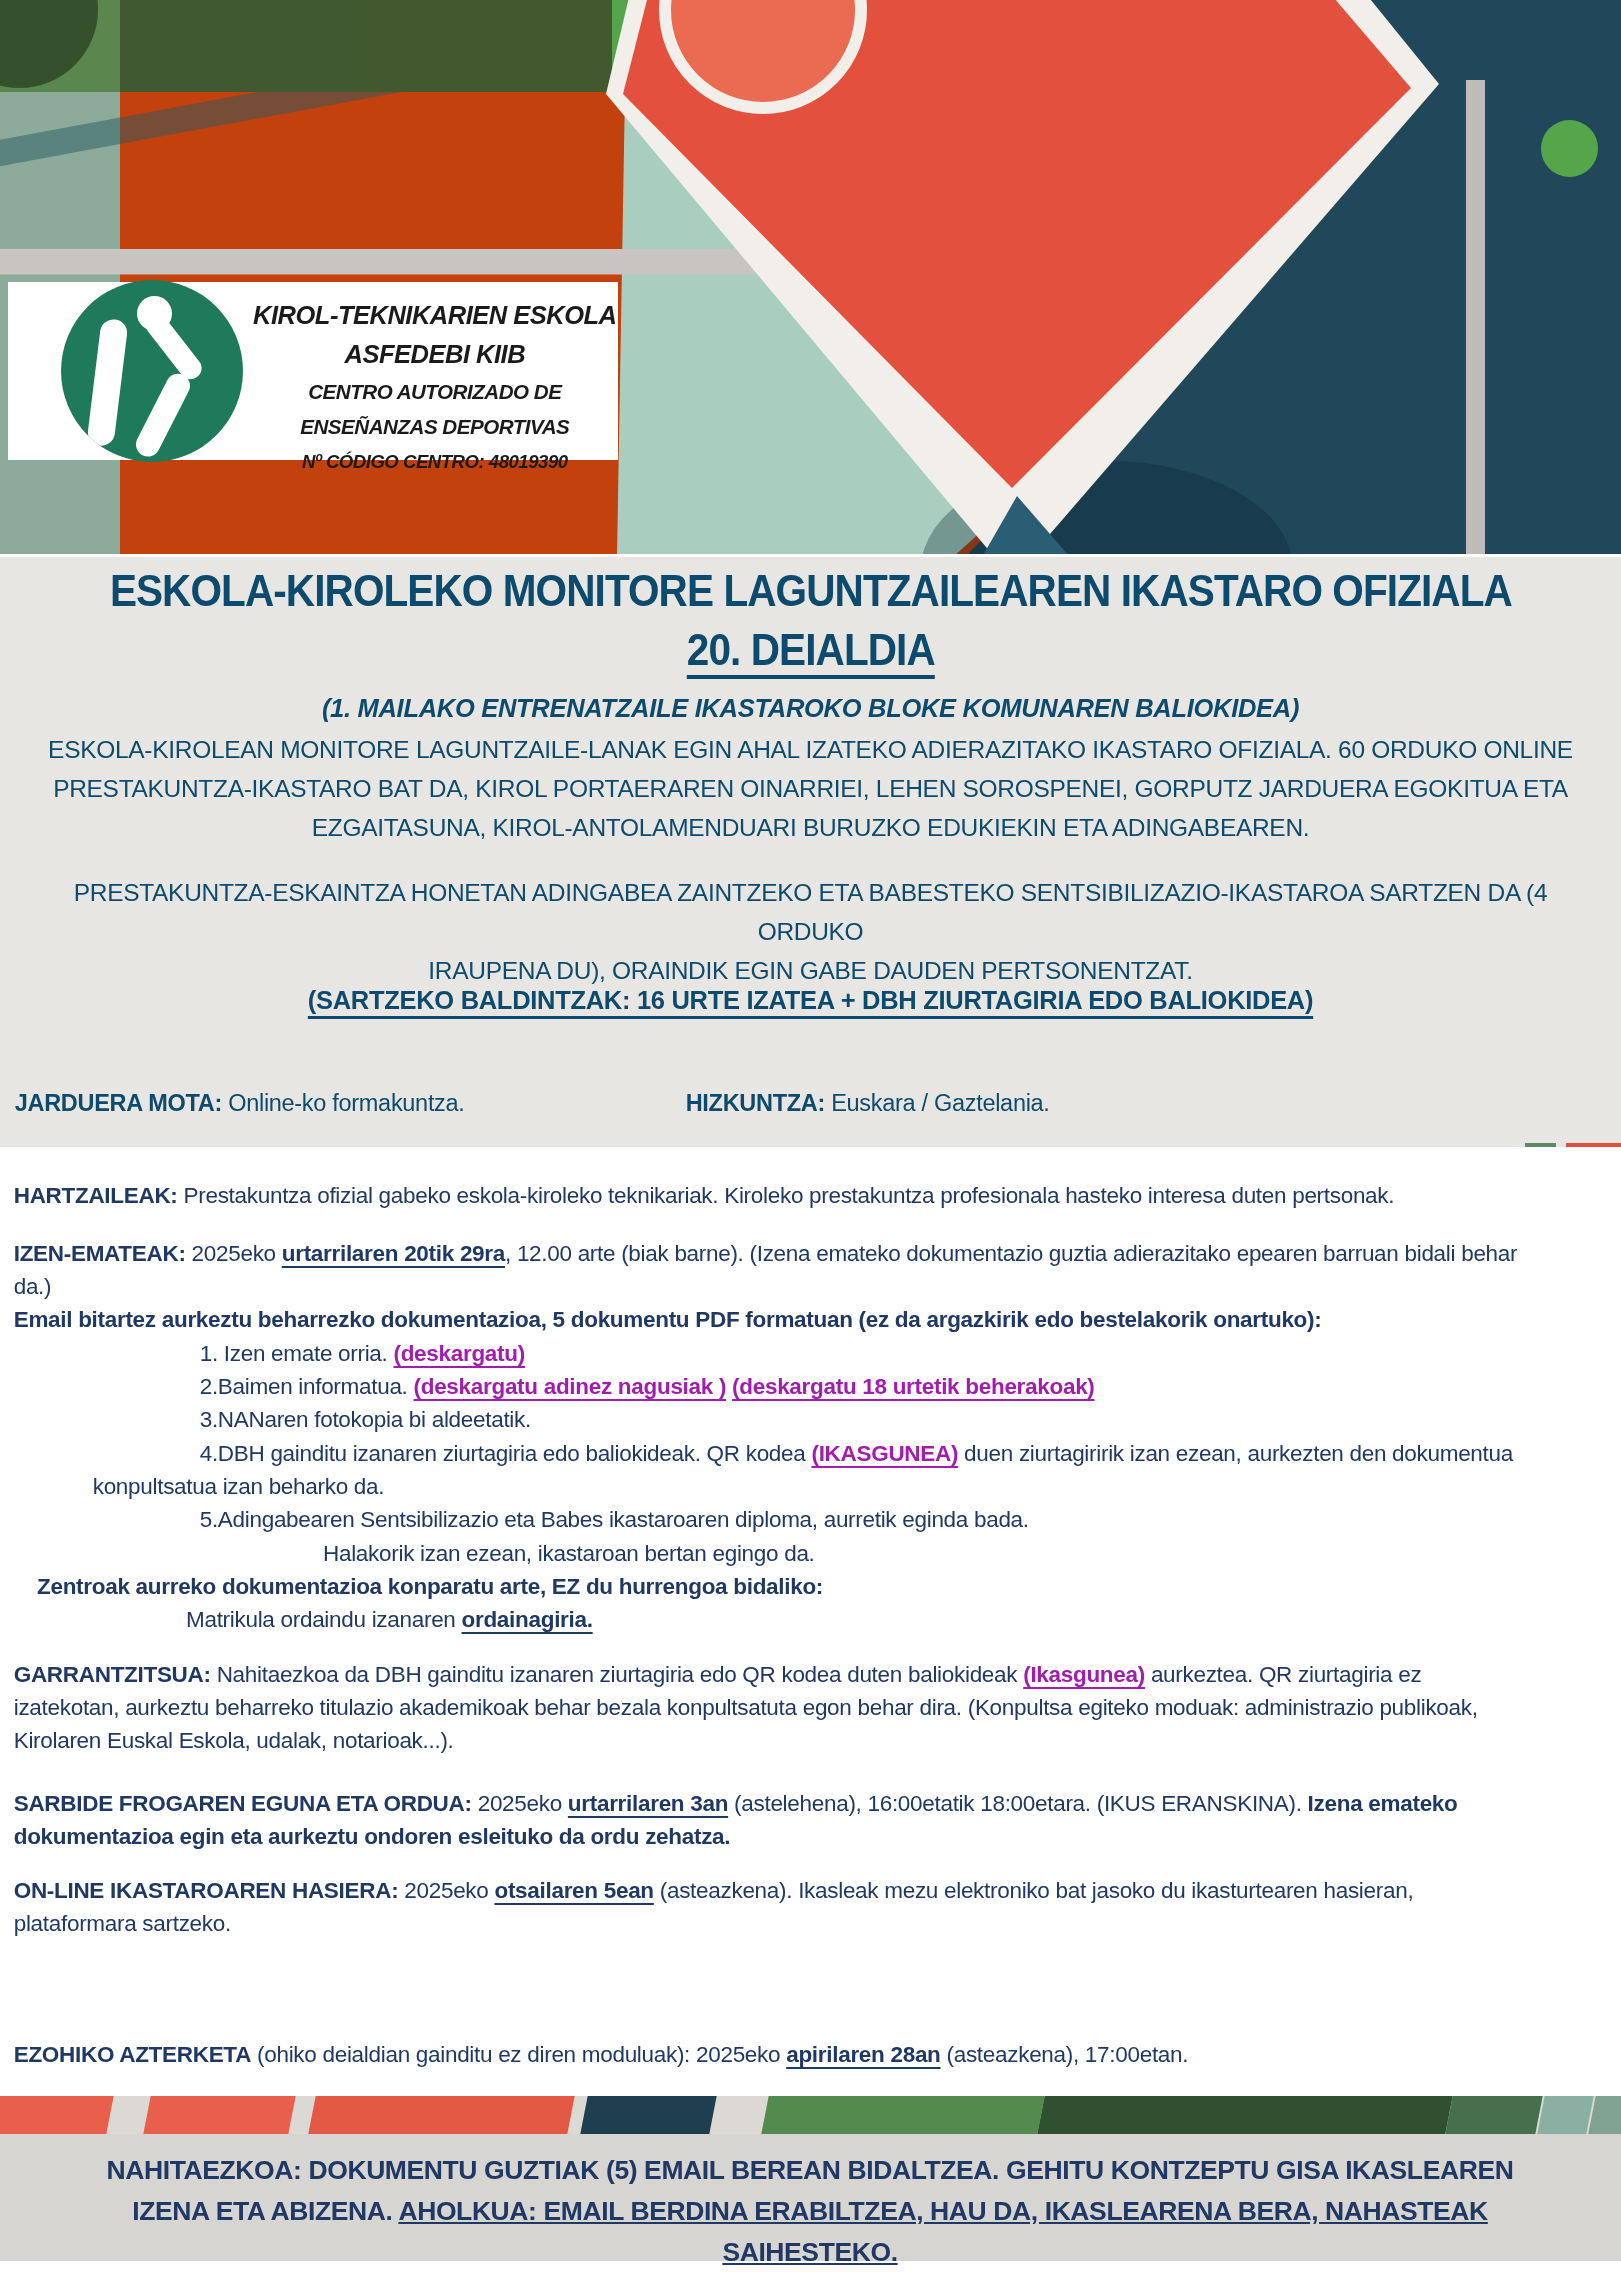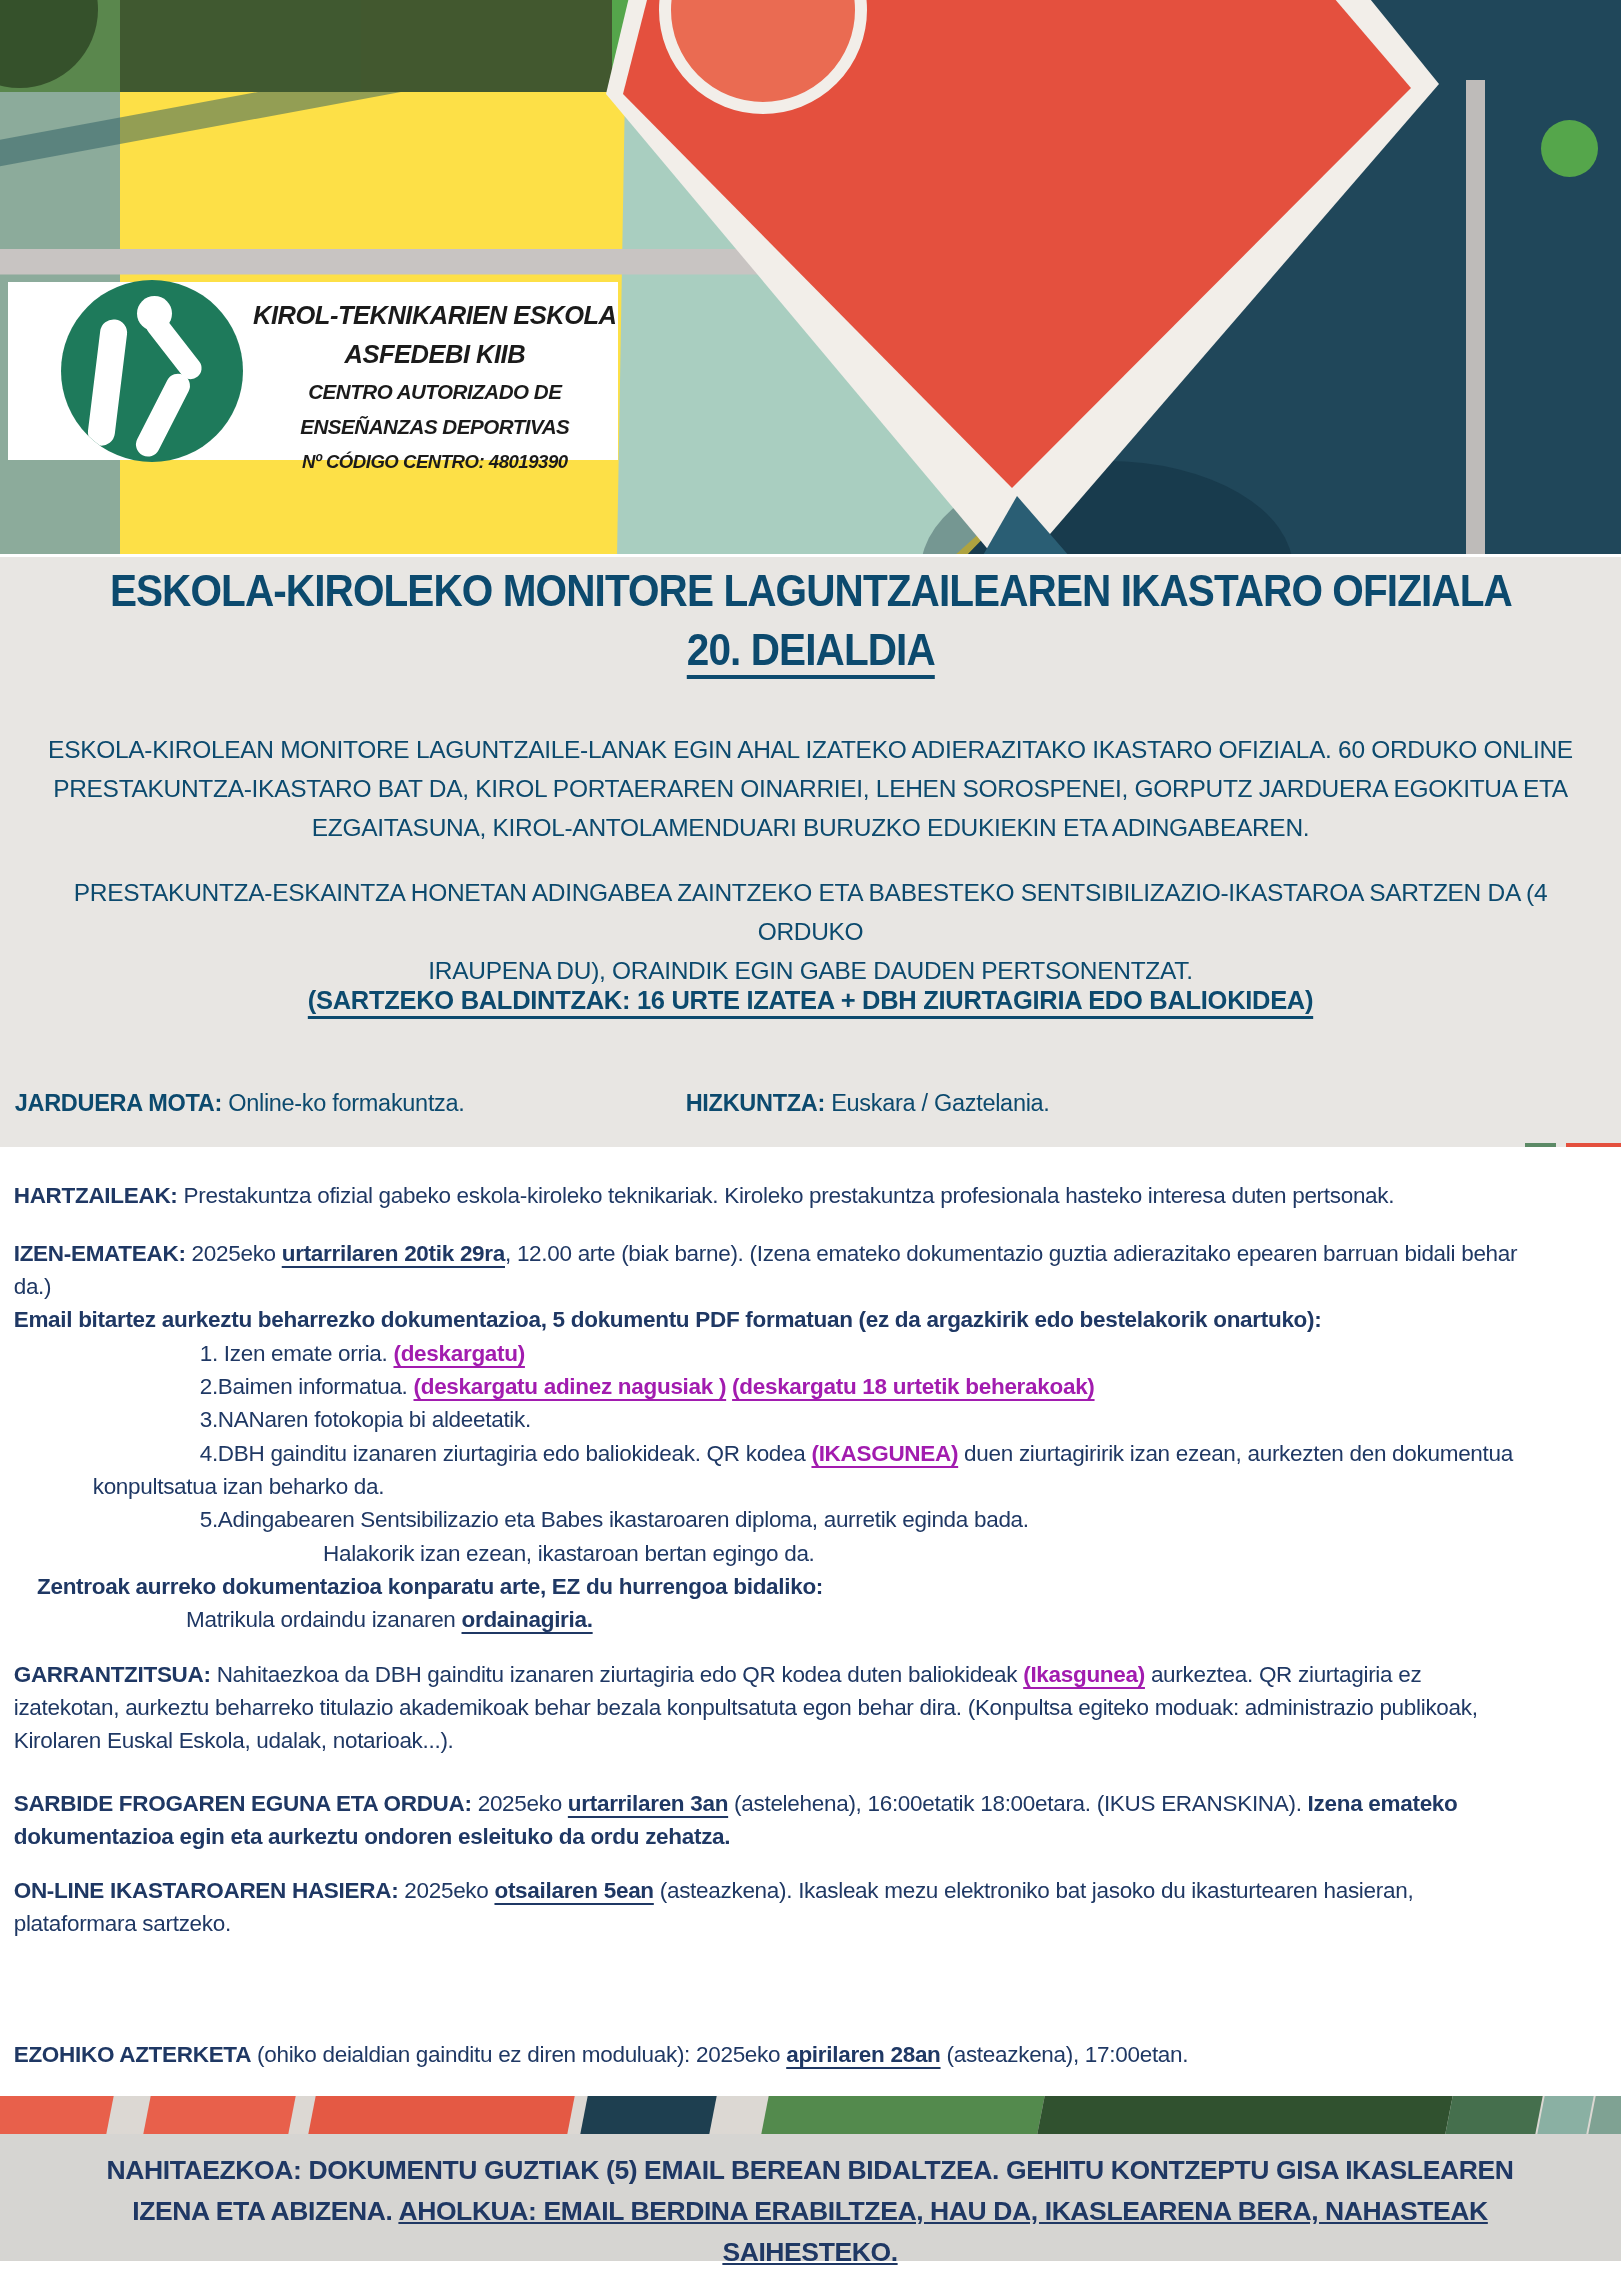--- a/index.html
+++ b/index.html
@@ -1,21 +1,21 @@
 <!DOCTYPE html>
 <html><head>
 <meta charset="utf-8">
 <style>
   html,body{margin:0;padding:0;background:#ffffff;}
   body{font-family:"Liberation Sans", sans-serif;}
   #page{position:relative;width:1621px;height:2293px;background:#ffffff;overflow:hidden;}
   .abs{position:absolute;}
 
   
-  #header-art{position:absolute;left:0;top:0;width:1621px;height:554px;background:#fde047;overflow:hidden;}
+  #header-art{position:absolute;left:0;top:0;width:1621px;height:554px;background:#c2410c;overflow:hidden;}
   .col-light{left:0;top:90px;width:120px;height:467px;background:#8CAB9B;}
   .diag-band{left:-39px;top:147px;width:745px;height:25.5px;background:rgba(42,92,97,.5);transform:rotate(-10.5deg);transform-origin:left top;}
   .green1{left:0;top:0;width:120px;height:92px;background:#5A874D;}
   .green1-arc{left:-59px;top:-69px;width:157px;height:157px;border-radius:50%;background:#35512B;}
   .green2{left:120px;top:0;width:241px;height:92px;background:#405930;}
   .green3{left:361px;top:0;width:257px;height:92px;background:#42582F;}
   .green-sliver{left:612px;top:0;width:43px;height:92px;background:#55A64B;clip-path:polygon(0 0,100% 0,10% 100%,0 100%);}
   .mint{left:0;top:0;width:1621px;height:557px;background:#A9CEC0;clip-path:polygon(625px 90px,1025px 492px,953px 557px,617px 557px);}
   .gray-hstripe{left:0;top:249px;width:784px;height:25.5px;background:#C8C4C2;clip-path:polygon(0 0,759px 0,784px 100%,0 100%);}
   .teal{left:0;top:0;width:1621px;height:557px;background:#20475A;clip-path:polygon(1341px 0,1621px 0,1621px 557px,965px 557px,1423px 86px);}
@@ -118,20 +118,21 @@
         <div class="logo-l1">KIROL-TEKNIKARIEN ESKOLA ASFEDEBI KIIB</div>
         <div class="logo-l2">CENTRO AUTORIZADO DE ENSEÑANZAS DEPORTIVAS</div>
         <div class="logo-l3">Nº CÓDIGO CENTRO: 48019390</div>
       </div>
     </div>
   </div>
 
   <div id="gray-section">
     <div class="title-line" id="title-1"><span class="squeeze">ESKOLA-KIROLEKO MONITORE LAGUNTZAILEAREN IKASTARO OFIZIALA</span></div>
     <div class="title-line" id="title-2"><span class="squeeze">20. DEIALDIA</span></div>
+    <div id="subtitle">(1. MAILAKO ENTRENATZAILE IKASTAROKO BLOKE KOMUNAREN BALIOKIDEA)</div>
     <div class="gray-para" id="gray-para-1">ESKOLA-KIROLEAN MONITORE LAGUNTZAILE-LANAK EGIN AHAL IZATEKO ADIERAZITAKO IKASTARO OFIZIALA. 60 ORDUKO ONLINE
 PRESTAKUNTZA-IKASTARO BAT DA, KIROL PORTAERAREN OINARRIEI, LEHEN SOROSPENEI, GORPUTZ JARDUERA EGOKITUA ETA
 EZGAITASUNA, KIROL-ANTOLAMENDUARI BURUZKO EDUKIEKIN ETA ADINGABEAREN.</div>
     <div class="gray-para" id="gray-para-2">PRESTAKUNTZA-ESKAINTZA HONETAN ADINGABEA ZAINTZEKO ETA BABESTEKO SENTSIBILIZAZIO-IKASTAROA SARTZEN DA (4 ORDUKO
 IRAUPENA DU), ORAINDIK EGIN GABE DAUDEN PERTSONENTZAT.</div>
     <div id="sartzeko"><span>(SARTZEKO BALDINTZAK: 16 URTE IZATEA + DBH ZIURTAGIRIA EDO BALIOKIDEA)</span></div>
     <div id="meta-row">
       <span class="meta-group first"><span class="lbl">JARDUERA MOTA:</span><span> Online-ko formakuntza.</span></span><span class="meta-group"><span class="lbl">HIZKUNTZA:</span><span> Euskara / Gaztelania.</span></span>
     </div>
     <div class="tick tick-green"></div>

